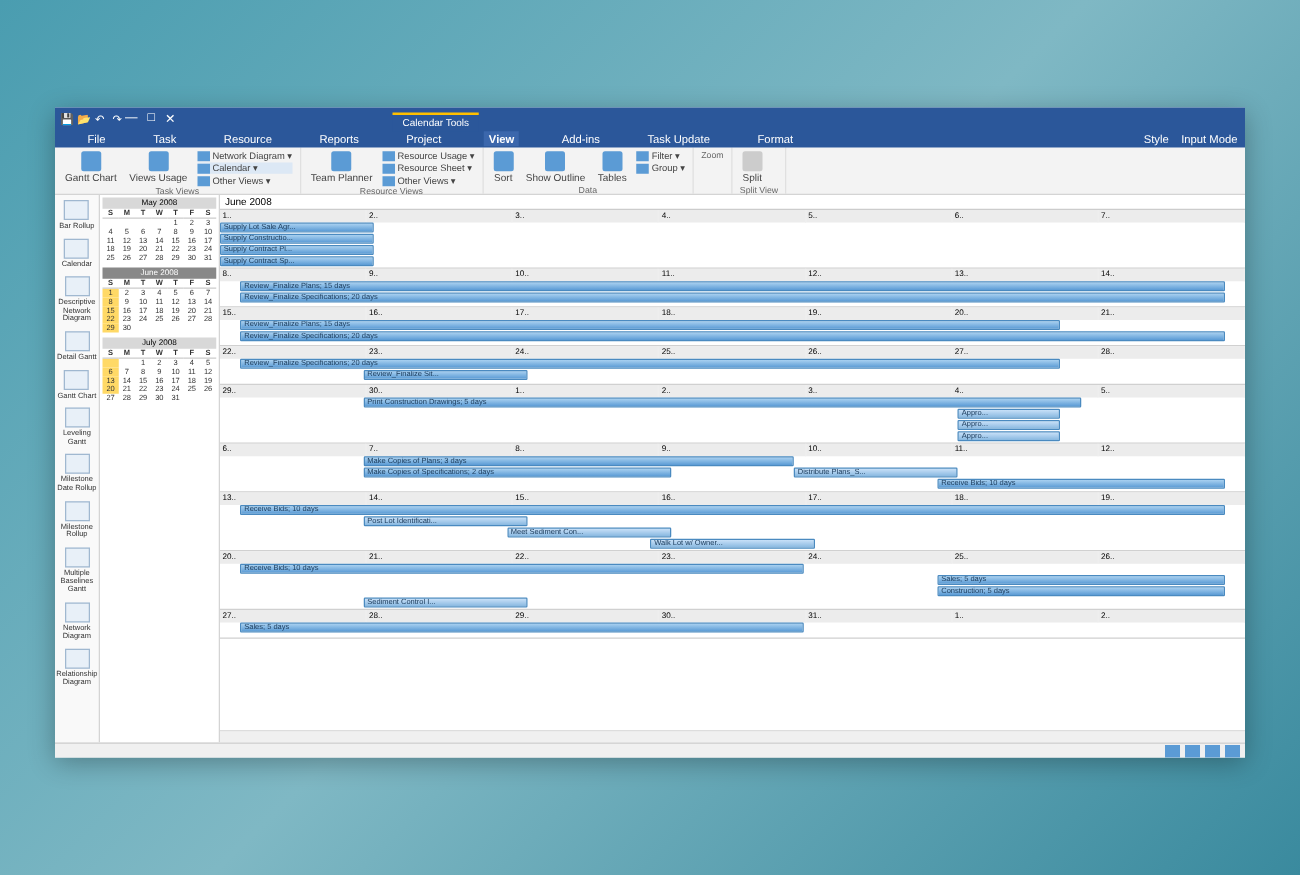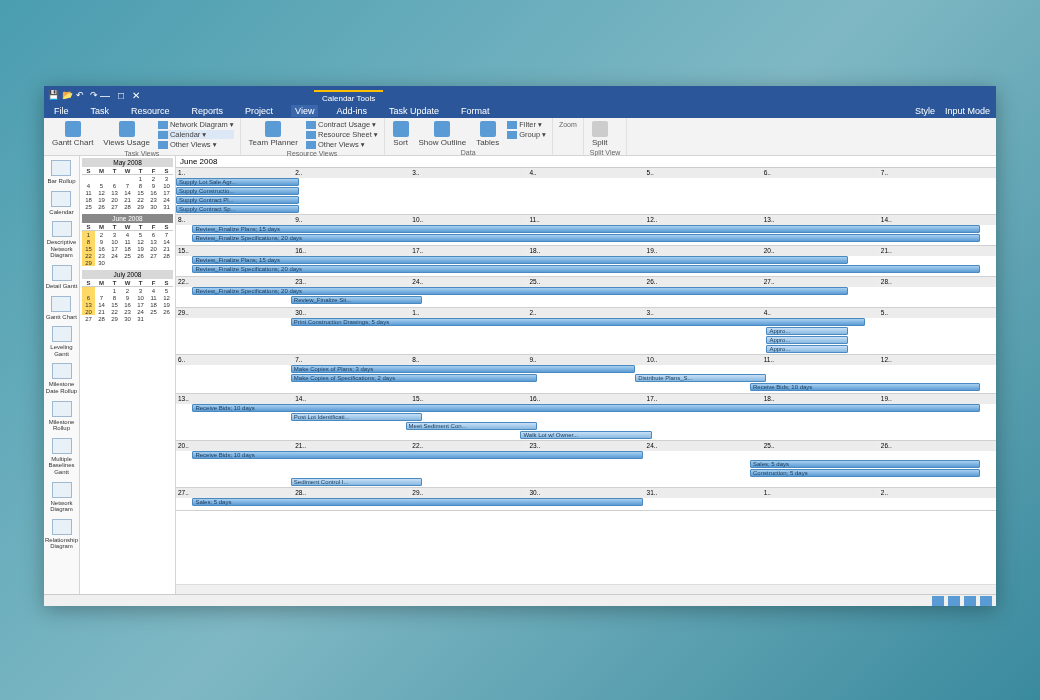--- a/index.html
+++ b/index.html
@@ -4,22 +4,22 @@
 <style>
 * { margin: 0; padding: 0; box-sizing: border-box; font-family: "Segoe UI", Tahoma, sans-serif; }
 body { background: linear-gradient(135deg, #4a9db0 0%, #7fb8c4 50%, #3a8a9e 100%); width: 1040px; height: 700px; overflow: hidden; position: relative; }
 .app-window { position: absolute; top: 86px; left: 44px; width: 952px; height: 520px; background: #fff; box-shadow: 0 4px 20px rgba(0,0,0,0.3); display: flex; flex-direction: column; }
 .titlebar { background: #2b579a; height: 18px; display: flex; align-items: center; color: #fff; font-size: 9px; padding: 0 4px; }
 .titlebar .tb-icons { display: flex; gap: 4px; }
 .titlebar .tb-icons span { width: 10px; height: 10px; display: inline-block; }
 .titlebar .title { flex: 1; text-align: center; font-size: 9px; }
 .titlebar .winctl { display: flex; gap: 8px; font-size: 10px; }
 .menubar { background: #2b579a; height: 14px; display: flex; align-items: center; padding: 0 6px; gap: 14px; color: #fff; font-size: 9px; position: relative; }
-.menubar .mitem { cursor: pointer; padding: 1px 4px; }
-.menubar .mitem.active { background: #3b67ac; }
+.menubar .mitem { cursor: pointer; padding: 1px 4px; margin-left: 16px; }
+.menubar .mitem.active { background: #3b67ac; font-weight: bold; }
 .context-tab { position: absolute; top: -14px; left: 270px; background: #2b579a; color: #fff; font-size: 8px; padding: 2px 8px; border-top: 2px solid #ffc000; }
 .menubar .right { margin-left: auto; display: flex; gap: 10px; }
 .ribbon { background: #f3f3f3; height: 38px; border-bottom: 1px solid #d4d4d4; display: flex; font-size: 8px; color: #444; }
 .ribbon-group { border-right: 1px solid #e0e0e0; padding: 2px 6px; display: flex; flex-direction: column; justify-content: space-between; }
 .ribbon-group .label { text-align: center; font-size: 7px; color: #666; margin-top: 1px; }
 .ribbon-row { display: flex; gap: 6px; align-items: flex-start; }
 .rbtn { display: flex; flex-direction: column; align-items: center; gap: 1px; cursor: pointer; padding: 1px 2px; }
 .rbtn .ricon { width: 16px; height: 16px; background: #5b9bd5; border-radius: 2px; }
 .rsmall { font-size: 7.5px; white-space: nowrap; cursor: pointer; display: flex; align-items: center; gap: 2px; }
 .rsmall .sicon { width: 10px; height: 8px; background: #5b9bd5; display: inline-block; }
@@ -105,21 +105,21 @@
       </div>
       <div class="label">Task Views</div>
     </div>
     <div class="ribbon-group">
       <div class="ribbon-row">
         <div class="rbtn">
             <div class="ricon"></div>
             <span>Team Planner</span>
           </div>
         <div style="display:flex;flex-direction:column;gap:1px">
-          <div class="rsmall"><span class="sicon"></span><span>Contract Usage</span> ▾</div>
+          <div class="rsmall"><span class="sicon"></span><span>Resource Usage</span> ▾</div>
           <div class="rsmall"><span class="sicon"></span><span>Resource Sheet</span> ▾</div>
           <div class="rsmall"><span class="sicon"></span><span>Other Views</span> ▾</div>
         </div>
       </div>
       <div class="label">Resource Views</div>
     </div>
     <div class="ribbon-group">
       <div class="ribbon-row">
         <div class="rbtn">
             <div class="ricon"></div>

